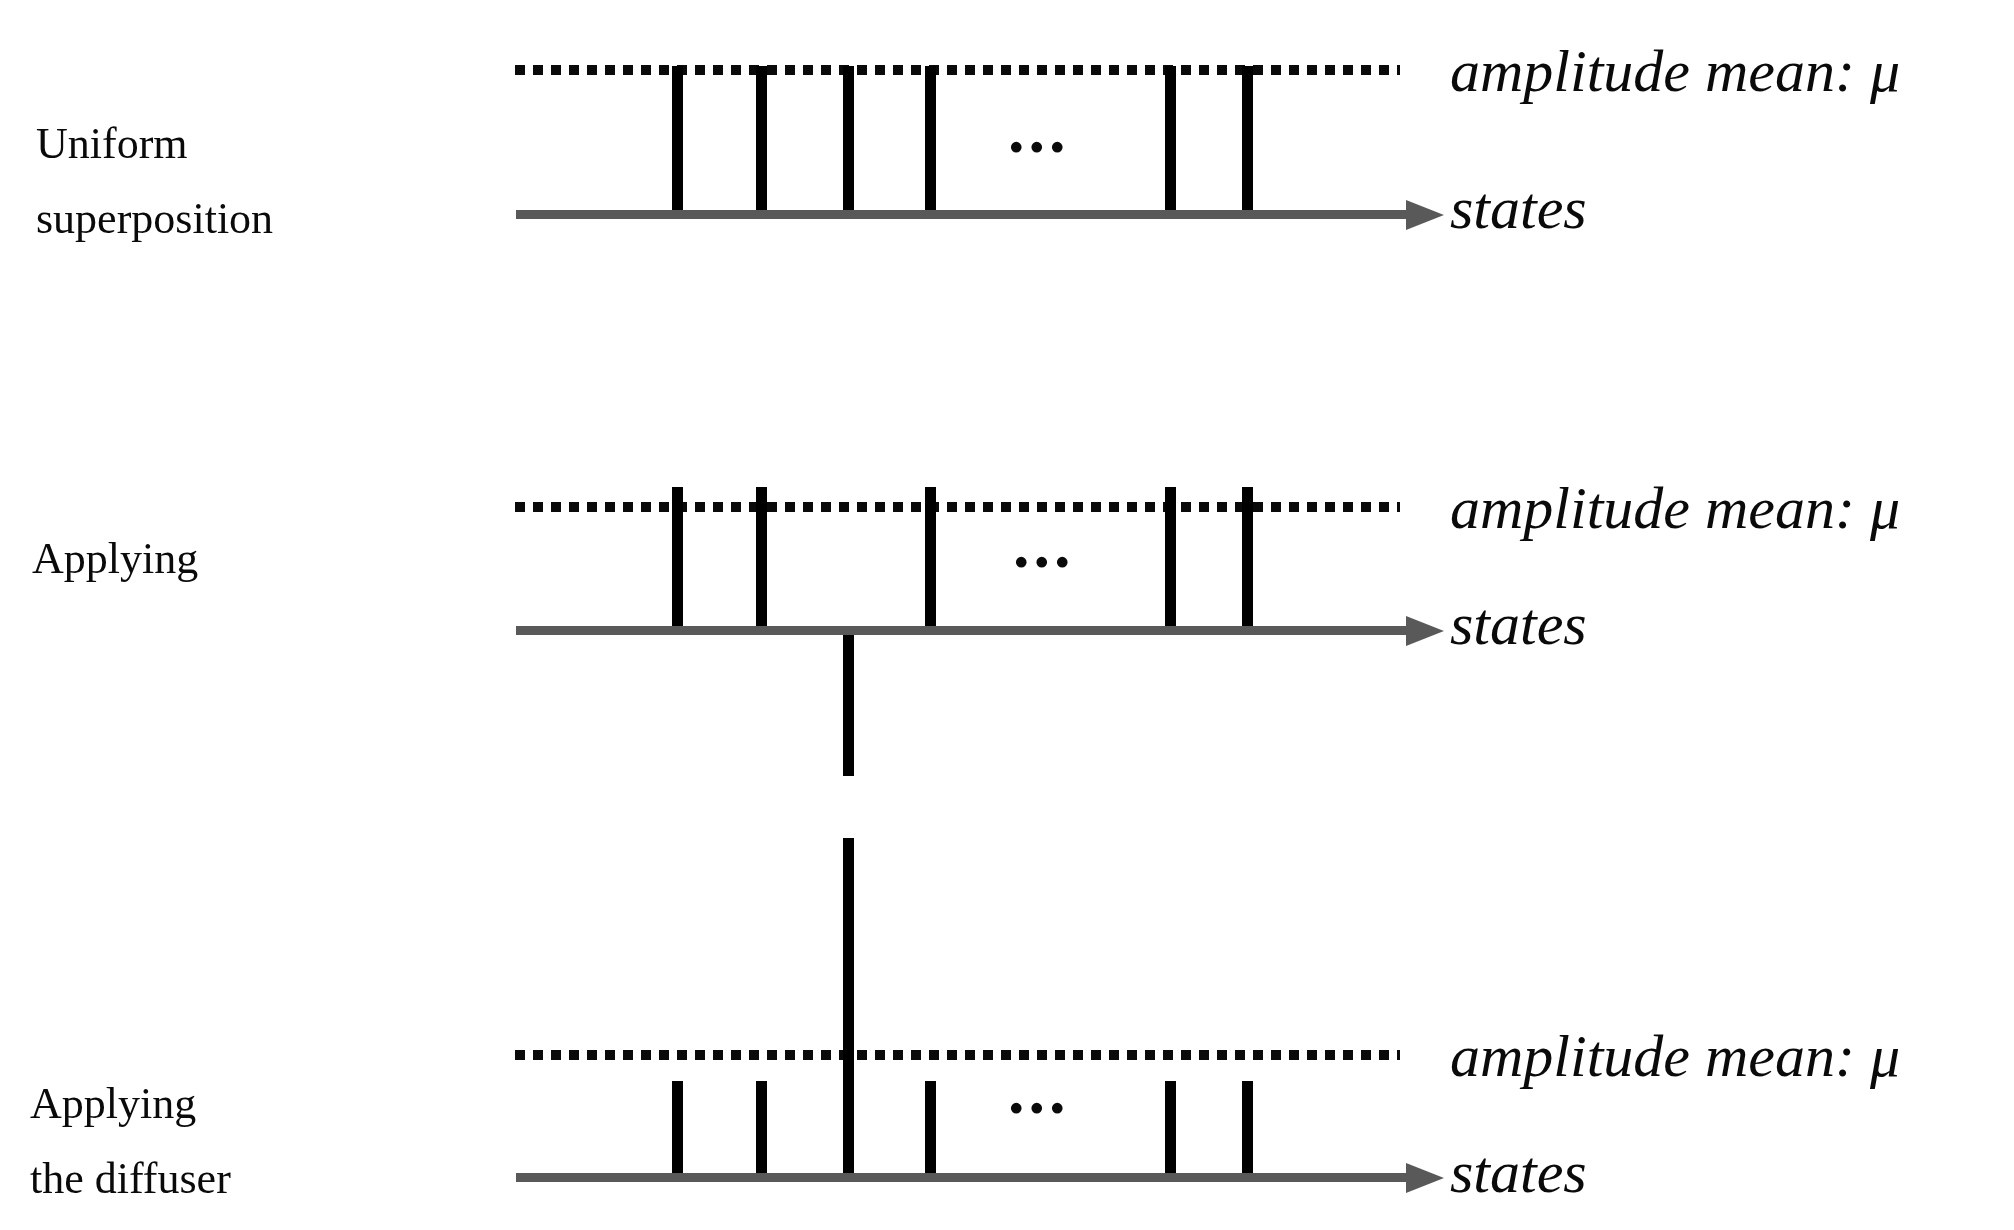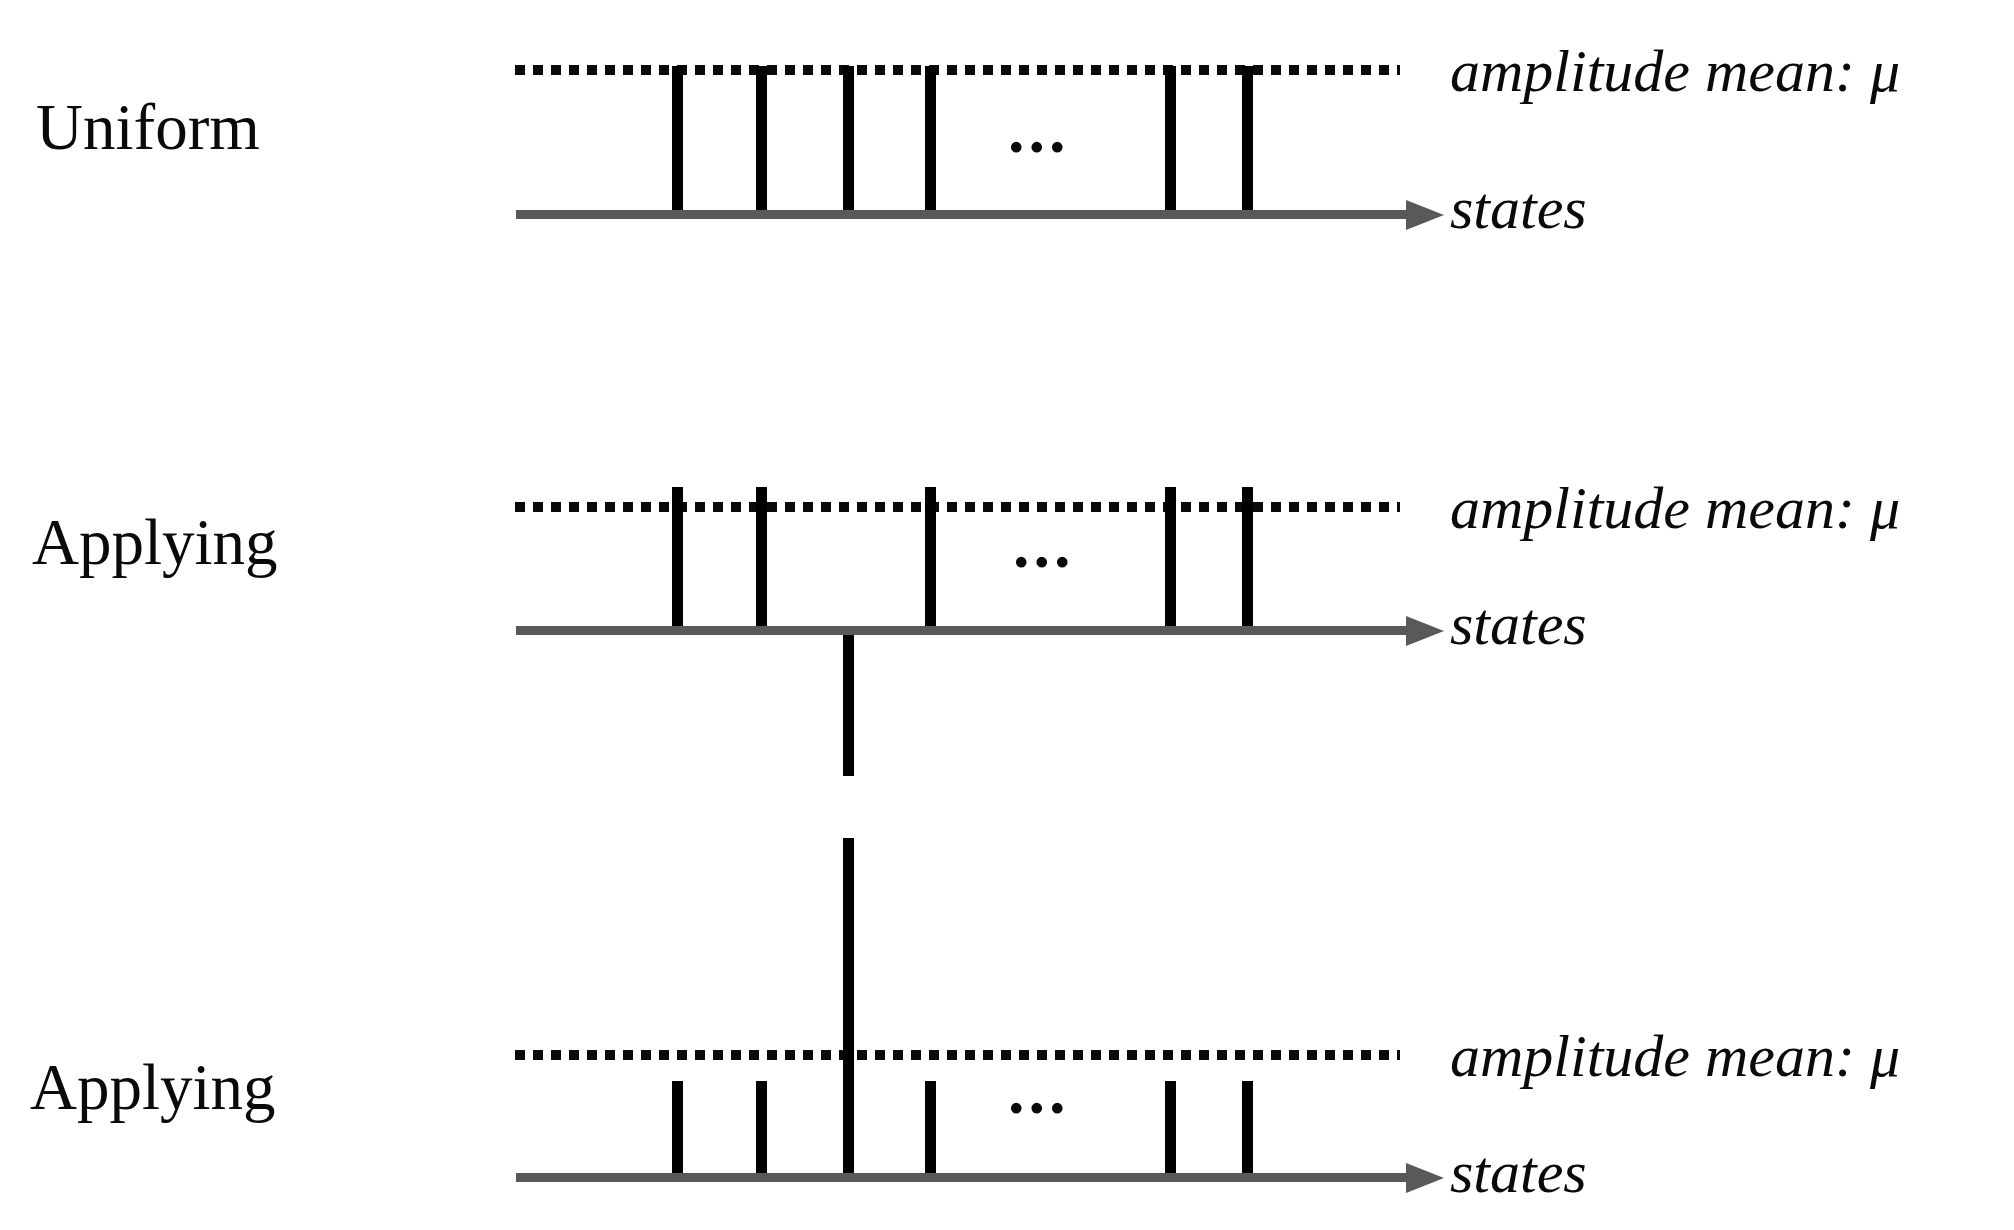--- a/index.html
+++ b/index.html
@@ -20,24 +20,25 @@
     --axis-color: #595959;
     --mean-color: #0a0a0a;
     --text-color: #0a0a0a;
   }
   .panel {
     position: absolute;
     inset: 0;
   }
   .left-label {
     position: absolute;
-    font-size: 65px;
+    font-size: 44px;
     line-height: 75px;
     white-space: nowrap;
     color: var(--text-color);
+    margin-top: 16px;
   }
   .right-label {
     position: absolute;
     font-size: 60px;
     line-height: 64px;
     font-style: italic;
     white-space: nowrap;
     color: var(--text-color);
   }
   .mean-line {
@@ -71,20 +72,21 @@
     font-weight: bold;
     color: var(--text-color);
   }
 </style>
 </head>
 <body style="background: rgb(255, 255, 255);">
 
 <section class="panel">
   <div class="left-label" style="left: 36px; top: 90px;">
     <div>Uniform</div>
+    <div>superposition</div>
   </div>
   <div class="mean-line" style="left: 515px; top: 65px; width: 885px;"></div>
   <div class="bars">
       <div class="bar" style="left: 672px; top: 66px; height: 153px;"></div>
       <div class="bar" style="left: 756px; top: 66px; height: 153px;"></div>
       <div class="bar" style="left: 843px; top: 66px; height: 153px;"></div>
       <div class="bar" style="left: 925px; top: 66px; height: 153px;"></div>
       <div class="bar" style="left: 1165px; top: 66px; height: 153px;"></div>
       <div class="bar" style="left: 1242px; top: 66px; height: 153px;"></div>
     </div>
@@ -111,20 +113,21 @@
   <div class="dots" style="left: 1013px; top: 512px;">...</div>
   <div class="axis-line" style="left: 516px; top: 626px; width: 890px;"></div>
   <div class="axis-arrow" style="left: 1406px; top: 615.5px;"></div>
   <div class="right-label" style="left: 1450px; top: 476px;">amplitude mean: μ</div>
   <div class="right-label" style="left: 1450px; top: 592px;">states</div>
 </section>
 
 <section class="panel">
   <div class="left-label" style="left: 30px; top: 1050px;">
     <div>Applying</div>
+    <div>the diffuser</div>
   </div>
   <div class="mean-line" style="left: 515px; top: 1050px; width: 885px;"></div>
   <div class="bars">
       <div class="bar" style="left: 672px; top: 1081px; height: 101px;"></div>
       <div class="bar" style="left: 756px; top: 1081px; height: 101px;"></div>
       <div class="bar" style="left: 843px; top: 838px; height: 344px;"></div>
       <div class="bar" style="left: 925px; top: 1081px; height: 101px;"></div>
       <div class="bar" style="left: 1165px; top: 1081px; height: 101px;"></div>
       <div class="bar" style="left: 1242px; top: 1081px; height: 101px;"></div>
     </div>

